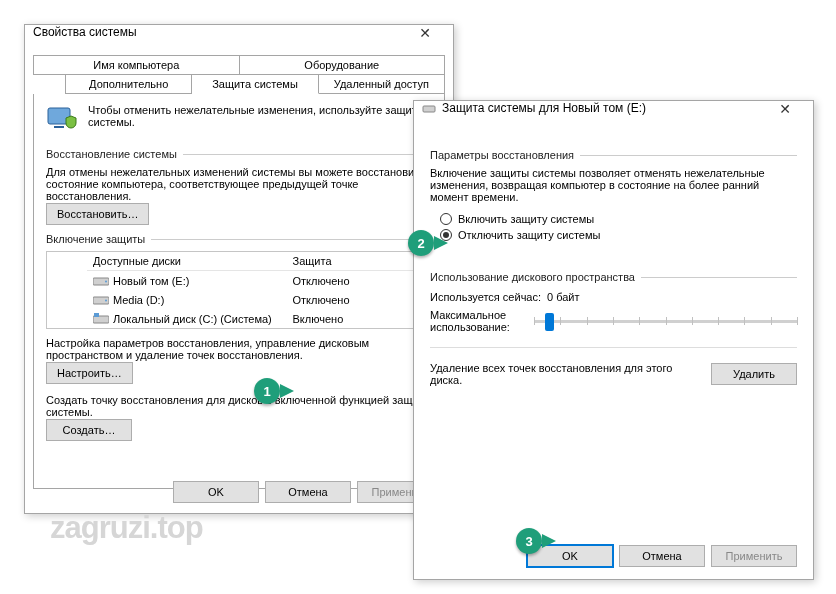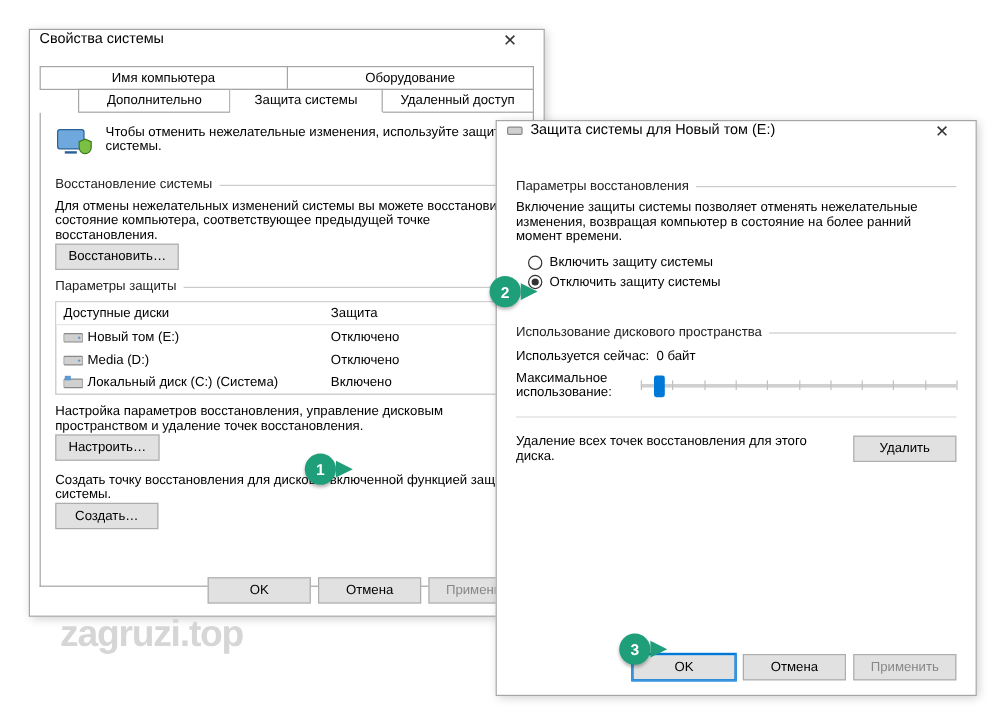--- a/index.html
+++ b/index.html
@@ -27,21 +27,21 @@
 .group-label { font-size: 11px; color: #222; display: flex; align-items: center; gap: 6px; margin: 8px 0 6px; }
 .group-label .line { flex: 1; height: 1px; background: #ccc; }
 
 .two-col { display: flex; gap: 1px; align-items: flex-start; flex-direction: column; }
 .two-col .txt { flex: 1; }
 
 .btn { min-width: 86px; height: 22px; border: 1px solid #adadad; background: #e1e1e1; padding: 0 10px; cursor: pointer; font-size: 11px; }
 .btn.primary { border: 1px solid #0078d7; outline: 1px solid #0078d7; }
 .btn.disabled { color: #888; }
 
-.drive-list { border: 1px solid #c5c5c5; margin: 4px 0 8px; }
+.drive-list { border: 1px solid #c5c5c5; margin: 4px 0 8px; padding-left: 40px; }
 .drive-head, .drive-row { display: flex; }
 .drive-head { background: #fff; border-bottom: 1px solid #e5e5e5; }
 .drive-head > div, .drive-row > div { padding: 3px 6px; }
 .col-drive { width: 58%; display: flex; align-items: center; gap: 4px; }
 .col-prot { width: 42%; }
 .drive-row { border-top: 1px solid transparent; }
 .drv-icon { width: 16px; height: 12px; display: inline-block; }
 
 .dlg-buttons { position: absolute; right: 10px; bottom: 10px; display: flex; gap: 6px; }
 
@@ -102,21 +102,21 @@
     <div class="group-label">
         <span>Восстановление системы</span>
         <span class="line"></span>
       </div>
     <div class="two-col">
       <div class="txt">Для отмены нежелательных изменений системы вы можете восстановить состояние компьютера, соответствующее предыдущей точке восстановления.</div>
       <button class="btn">Восстановить…</button>
     </div>
 
     <div class="group-label">
-        <span>Параметры защиты</span>
+        <span>Включение защиты</span>
         <span class="line"></span>
       </div>
 
     <div class="drive-list">
       <div class="drive-head">
         <div class="col-drive">Доступные диски</div>
         <div class="col-prot">Защита</div>
       </div>
       <div class="drive-row">
         <div class="col-drive">

